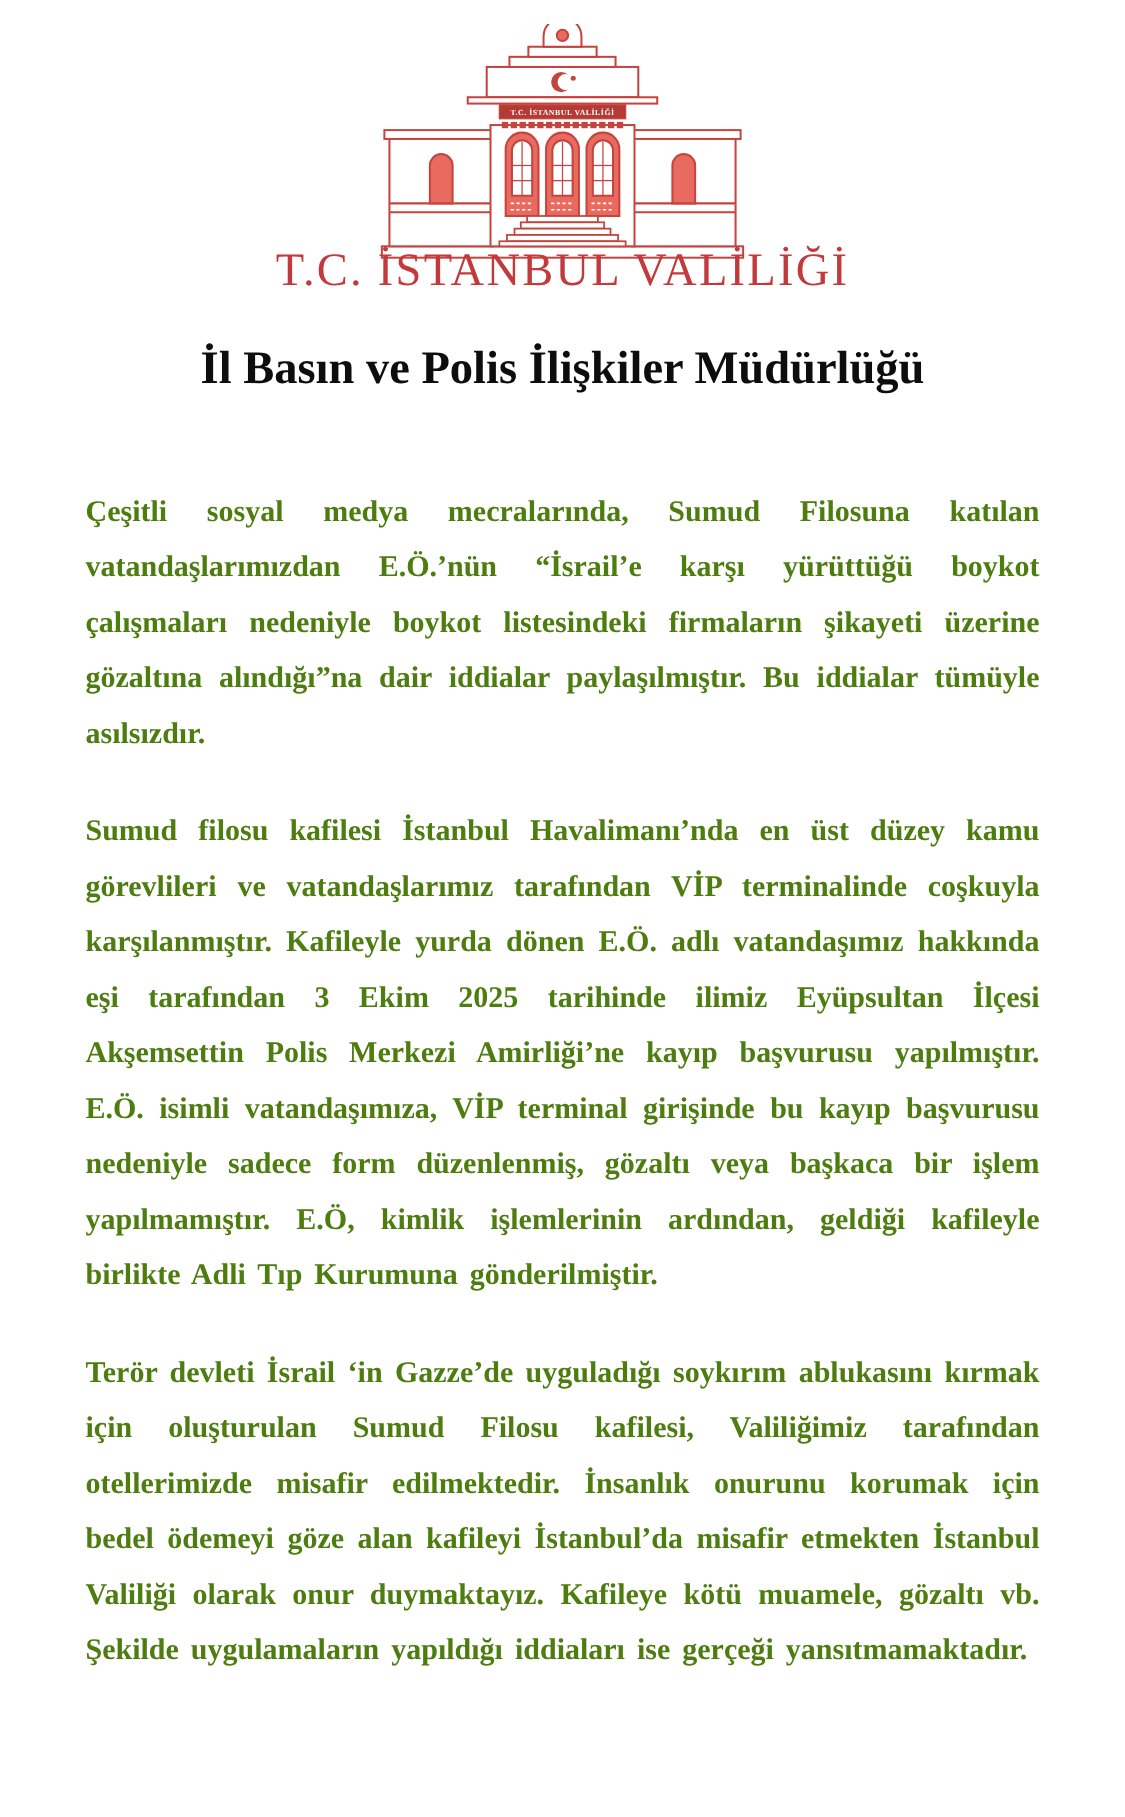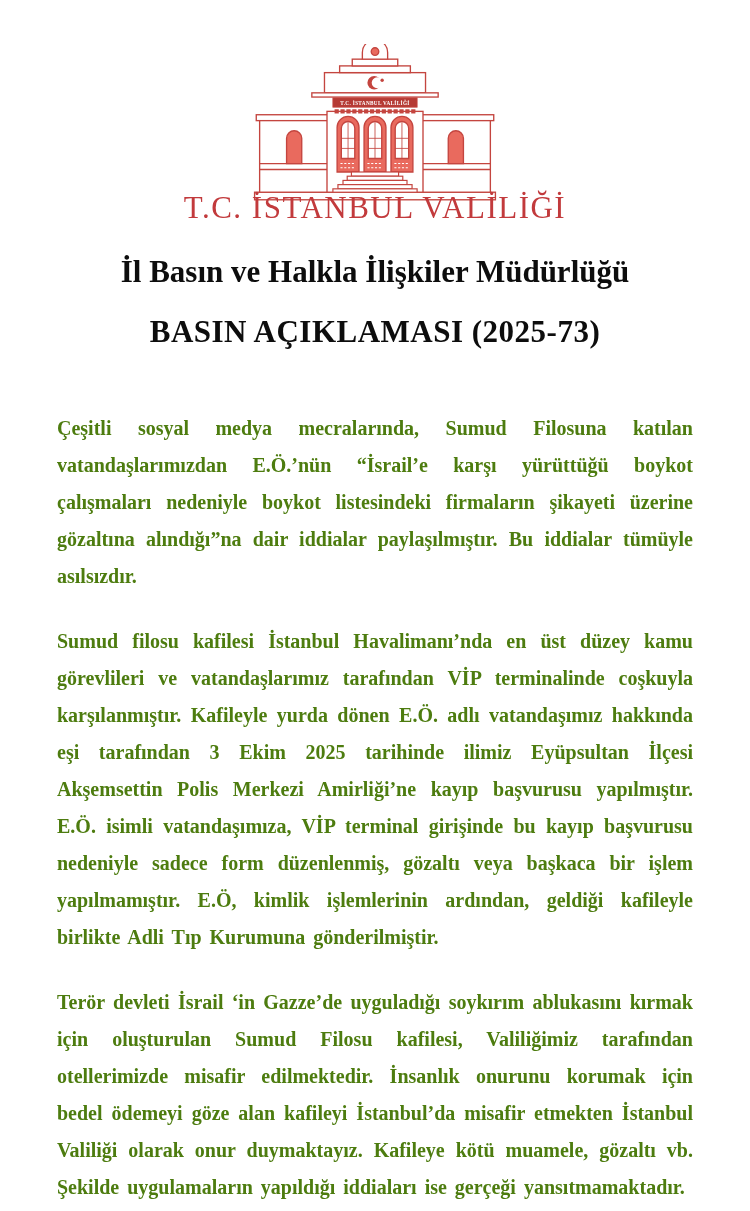--- a/index.html
+++ b/index.html
@@ -11,21 +11,21 @@
     position: relative;
     width: 750px;
     height: 1211px;
     margin: 0 auto;
     background: #ffffff;
     overflow: hidden;
     font-family: "Liberation Serif", "DejaVu Serif", serif;
     color: #0d0d0d;
   }
   .header {
-    padding-top: 44px;
+    padding-top: 16px;
     text-align: center;
   }
   .logo-wrap {
     display: inline-block;
     line-height: 0;
   }
   .org-title {
     margin-top: 4px;
     font-family: "Liberation Serif", "DejaVu Serif", serif;
     font-size: 31px;
@@ -164,22 +164,21 @@
           <rect x="112" y="157" width="66" height="5"></rect>
           <rect x="107" y="162" width="76" height="5"></rect>
           <rect x="101" y="167" width="88" height="5"></rect>
           <rect x="95" y="172" width="100" height="4"></rect>
         </g>
       </svg>
       <div class="org-title">T.C. İSTANBUL VALİLİĞİ</div>
     </div>
 
     <div class="titles">
-      <div class="doc-title">İl Basın ve Halkla İlişkiler Müdürlüğü</div>
-      <div class="statement-title">BASIN AÇIKLAMASI (2025-73)</div>
+      <div class="doc-title">İl Basın ve Polis İlişkiler Müdürlüğü</div>
     </div>
   </div>
 
   <div class="body-text">
     <p>Çeşitli sosyal medya mecralarında, Sumud Filosuna katılan vatandaşlarımızdan E.Ö.’nün “İsrail’e karşı yürüttüğü boykot çalışmaları nedeniyle boykot listesindeki firmaların şikayeti üzerine gözaltına alındığı”na dair iddialar paylaşılmıştır. Bu iddialar tümüyle asılsızdır.</p>
     <p>Sumud filosu kafilesi İstanbul Havalimanı’nda en üst düzey kamu görevlileri  ve vatandaşlarımız tarafından VİP terminalinde coşkuyla karşılanmıştır. Kafileyle yurda dönen E.Ö. adlı vatandaşımız hakkında eşi tarafından  3 Ekim 2025 tarihinde ilimiz Eyüpsultan İlçesi Akşemsettin Polis Merkezi Amirliği’ne kayıp başvurusu yapılmıştır. E.Ö. isimli vatandaşımıza, VİP terminal girişinde bu kayıp başvurusu nedeniyle sadece form düzenlenmiş, gözaltı veya başkaca bir işlem yapılmamıştır. E.Ö, kimlik işlemlerinin ardından, geldiği kafileyle birlikte Adli Tıp Kurumuna gönderilmiştir.</p>
     <p>Terör devleti İsrail ‘in Gazze’de uyguladığı soykırım ablukasını kırmak için oluşturulan Sumud Filosu kafilesi, Valiliğimiz tarafından otellerimizde misafir edilmektedir. İnsanlık onurunu korumak için bedel ödemeyi göze alan kafileyi İstanbul’da misafir etmekten İstanbul Valiliği olarak onur duymaktayız. Kafileye kötü muamele, gözaltı vb. Şekilde uygulamaların yapıldığı iddiaları ise gerçeği yansıtmamaktadır.</p>
   </div>
 
 </div>

